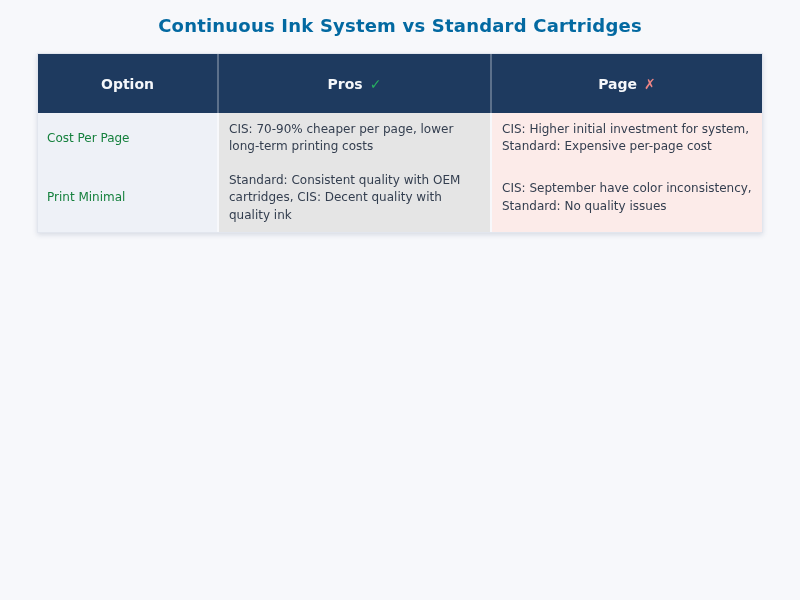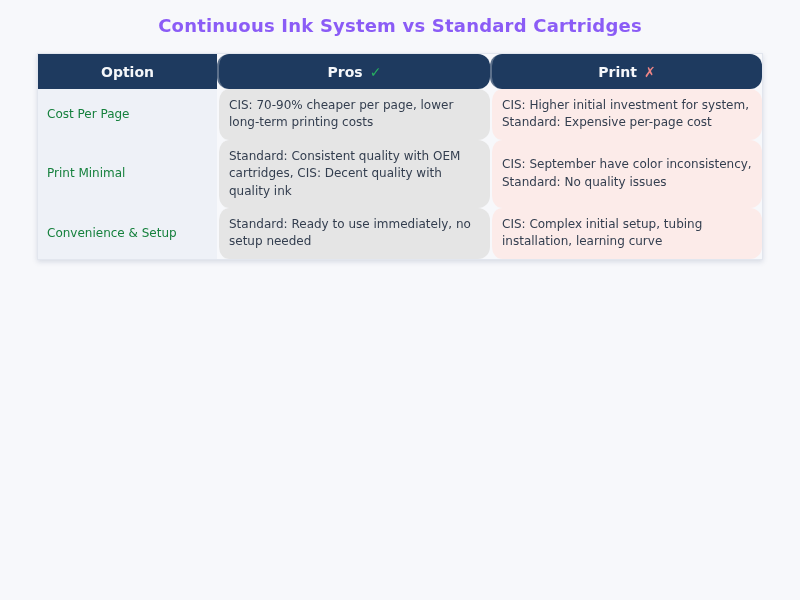--- a/index.html
+++ b/index.html
@@ -15,47 +15,46 @@
     width: 800px;
     height: 600px;
     position: relative;
   }
   h1.title {
     margin: 0;
     padding-top: 15px;
     text-align: center;
     font-size: 18px;
     font-weight: bold;
-    color: #8b5cf6;
+    color: #0369a1;
     letter-spacing: 0.2px;
   }
   table.compare {
     table-layout: fixed;
     width: 724px;
     margin: 17px auto 0 auto;
     border-collapse: separate;
     border-spacing: 0;
     border: 1px solid #e2e6ee;
     box-shadow: 0 2px 5px rgba(40, 60, 100, 0.15);
     font-size: 12px;
     color: #333e4f;
   }
   th {
     background: #1e3a5f;
     color: #f5f7fa;
     font-size: 14px;
     font-weight: bold;
     height: 35px;
     text-align: center;
-    padding: 0;
+    padding: 12px;
     vertical-align: middle;
   }
   th.sep, td.sep {
     border-left: 2px solid rgba(255, 255, 255, 0.28);
-    border-radius: 12px;
   }
   td.sep {
     border-left-color: #f7f8fb;
   }
   td {
     padding: 8px 10px;
     line-height: 1.45;
     vertical-align: middle;
     box-sizing: border-box;
   }
@@ -97,36 +96,31 @@
     </colgroup>
     <thead>
       <tr>
         <th>
           <span>Option</span>
         </th>
         <th class="sep">
           <span>Pros</span><span class="check-icon">✓</span>
         </th>
         <th class="sep">
-          <span>Print</span><span class="cross-icon">✗</span>
+          <span>Page</span><span class="cross-icon">✗</span>
         </th>
       </tr>
     </thead>
     <tbody>
       <tr class="alt">
         <td class="option">Cost Per Page</td>
         <td class="pros sep">CIS: 70-90% cheaper per page, lower long-term printing costs</td>
         <td class="cons sep">CIS: Higher initial investment for system, Standard: Expensive per-page cost</td>
       </tr>
       <tr class="alt">
         <td class="option">Print Minimal</td>
         <td class="pros sep">Standard: Consistent quality with OEM cartridges, CIS: Decent quality with quality ink</td>
         <td class="cons sep">CIS: September have color inconsistency, Standard: No quality issues</td>
       </tr>
-      <tr class="alt">
-        <td class="option">Convenience &amp; Setup</td>
-        <td class="pros sep">Standard: Ready to use immediately, no setup needed</td>
-        <td class="cons sep">CIS: Complex initial setup, tubing installation, learning curve</td>
-      </tr>
     </tbody>
   </table>
 
 </div>
 
 </body></html>

